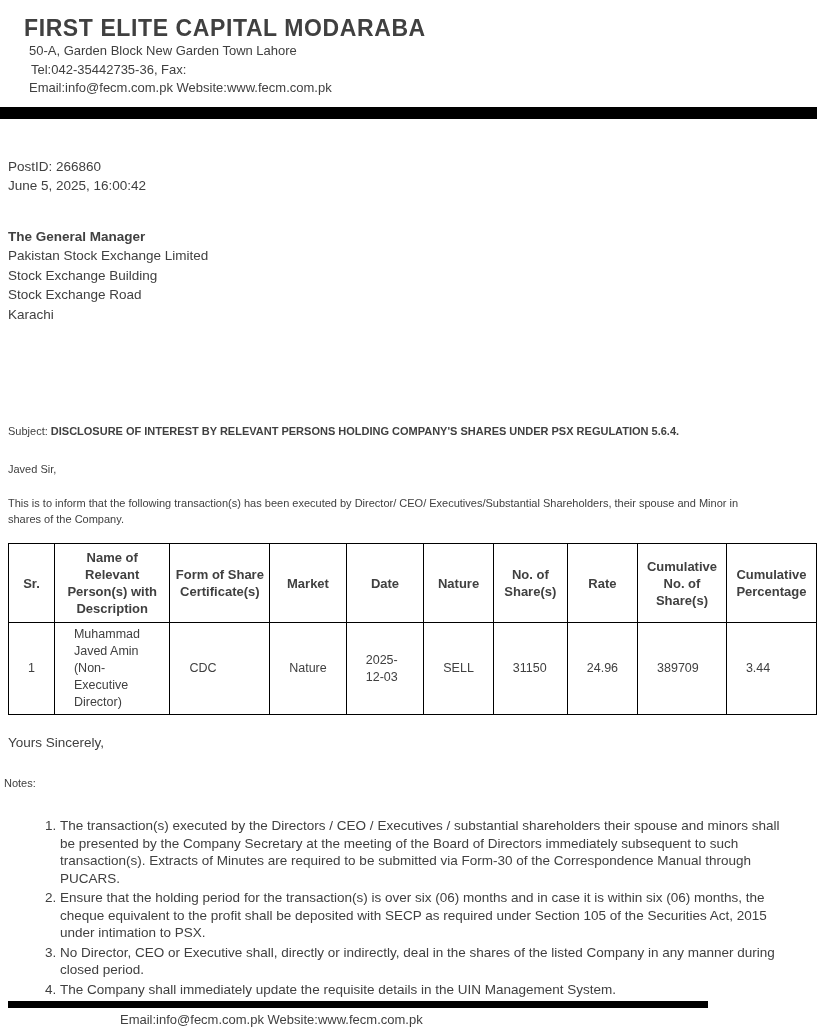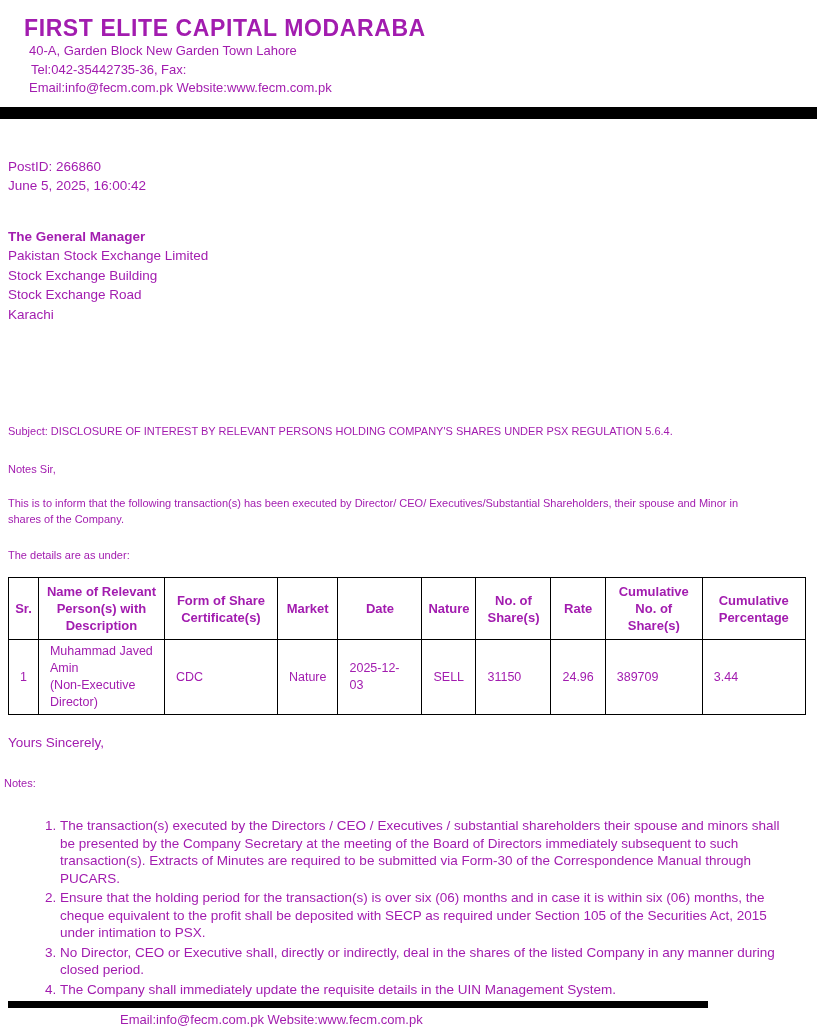--- a/index.html
+++ b/index.html
@@ -2,21 +2,21 @@
 <html><head>
 <meta charset="utf-8">
 <style>
   * { margin: 0; padding: 0; box-sizing: border-box; }
   html, body { background: #ffffff; }
   .page {
     position: relative;
     width: 817px;
     height: 1035px;
     background: #ffffff;
-    color: #a21caf;
+    color: #404040;
     font-family: "Liberation Sans", "DejaVu Sans", sans-serif;
     overflow: hidden;
   }
   
   .header { padding: 14px 0 0 24px; }
   .company-name {
     font-size: 23px;
     font-weight: bold;
     letter-spacing: 0.6px;
     line-height: 28px;
@@ -33,21 +33,21 @@
     height: 12px;
     background: #000000;
   }
   
   .meta { margin: 38px 0 0 8px; font-size: 13.5px; line-height: 19px; }
   
   .recipient { margin: 32px 0 0 8px; font-size: 13.5px; line-height: 19.5px; }
   .recipient .title { font-weight: bold; }
   
   .subject { margin: 100px 0 0 8px; font-size: 11px; line-height: 15px; max-width: 790px; }
-  .subject .subject-text { font-weight: normal; }
+  .subject .subject-text { font-weight: bold; }
   
   .salutation { margin: 24px 0 0 8px; font-size: 11px; }
   .intro { margin: 20px 0 0 8px; font-size: 11px; line-height: 16px; max-width: 748px; }
   .details-intro { margin: 22px 0 0 8px; font-size: 11px; }
   
   table.disclosure {
     margin: 16px 0 0 8px;
     border-collapse: collapse;
     table-layout: fixed;
   }
@@ -58,21 +58,21 @@
     font-size: 13px;
     font-weight: bold;
     text-align: center;
     vertical-align: middle;
     padding: 5px 3px;
     line-height: 17px;
   }
   table.disclosure td {
     font-size: 12.5px;
     vertical-align: middle;
-    padding: 3px 11px;
+    padding: 3px 19px;
     line-height: 17px;
   }
   td.cell-name { white-space: pre-line; vertical-align: middle; }
   .col-sr { width: 26px; }
   .col-name { width: 126px; }
   .col-form { width: 113px; }
   .col-market { width: 57px; }
   .col-date { width: 84px; }
   .col-nature { width: 54px; }
   .col-shares { width: 75px; }
@@ -96,21 +96,21 @@
   .footer-bar { margin-left: 8px; width: 700px; height: 7px; background: #000000; }
   .footer-contact { margin: 4px 0 0 120px; font-size: 13px; }
 </style>
 </head>
 <body>
 
 <div class="page">
 
   <div class="header">
     <div class="company-name">FIRST ELITE CAPITAL MODARABA</div>
-    <div class="header-line">40-A, Garden Block New Garden Town Lahore</div>
+    <div class="header-line">50-A, Garden Block New Garden Town Lahore</div>
     <div class="header-line tel">Tel:042-35442735-36,  Fax:</div>
     <div class="header-line">Email:info@fecm.com.pk Website:www.fecm.com.pk</div>
   </div>
   <div class="top-bar"></div>
 
   <div class="meta">
     <div>PostID: 266860</div>
     <div>June 5, 2025, 16:00:42</div>
   </div>
 
@@ -120,23 +120,22 @@
     <div>Stock Exchange Building</div>
     <div>Stock Exchange Road</div>
     <div>Karachi</div>
   </div>
 
   <div class="subject">
     <span>Subject:</span>
     <span class="subject-text">DISCLOSURE OF INTEREST BY RELEVANT PERSONS HOLDING COMPANY'S SHARES UNDER PSX REGULATION 5.6.4.</span>
   </div>
 
-  <div class="salutation">Notes Sir,</div>
+  <div class="salutation">Javed Sir,</div>
   <div class="intro">This is to inform that the following transaction(s) has been executed by Director/ CEO/ Executives/Substantial Shareholders, their spouse and Minor in shares of the Company.</div>
-  <div class="details-intro">The details are as under:</div>
 
   <table class="disclosure">
     <colgroup>
       <col class="col-sr">
         <col class="col-name">
         <col class="col-form">
         <col class="col-market">
         <col class="col-date">
       <col class="col-nature">
         <col class="col-shares">

